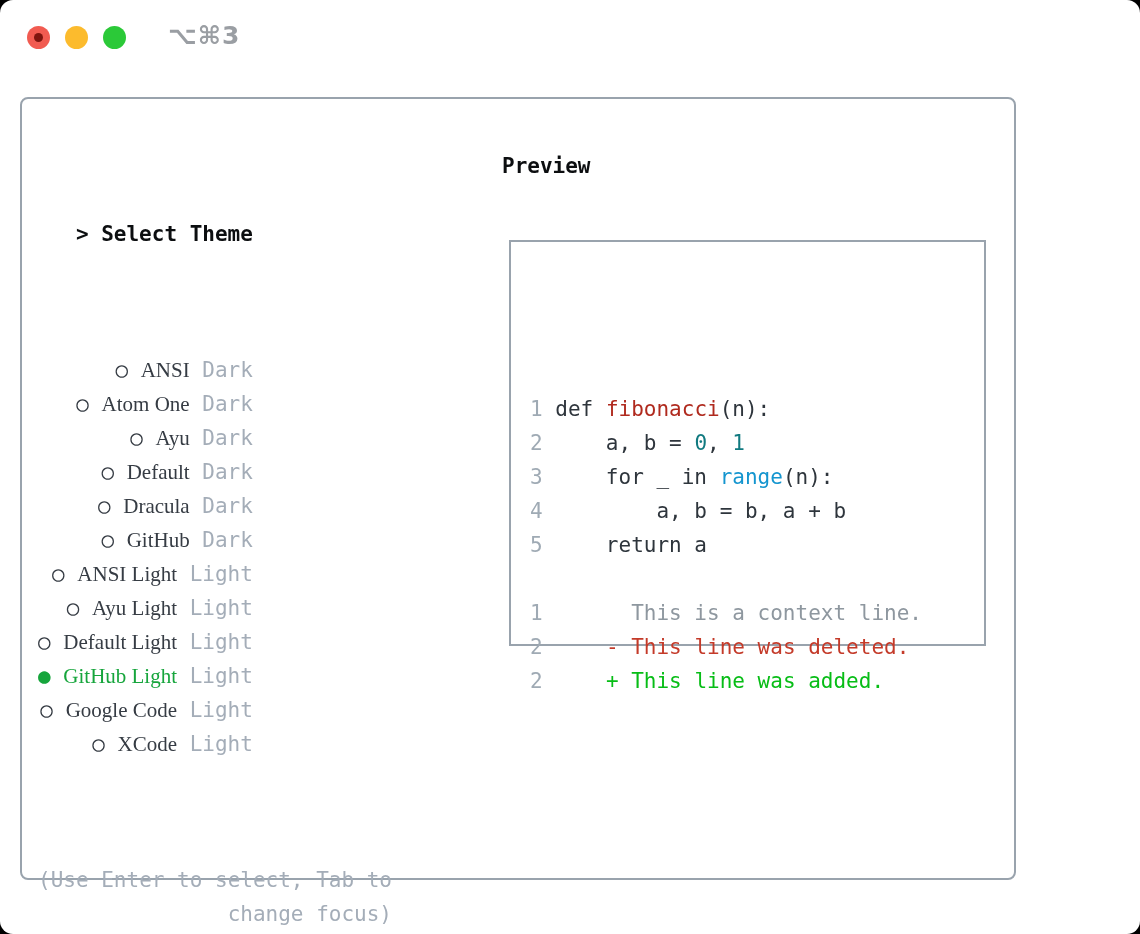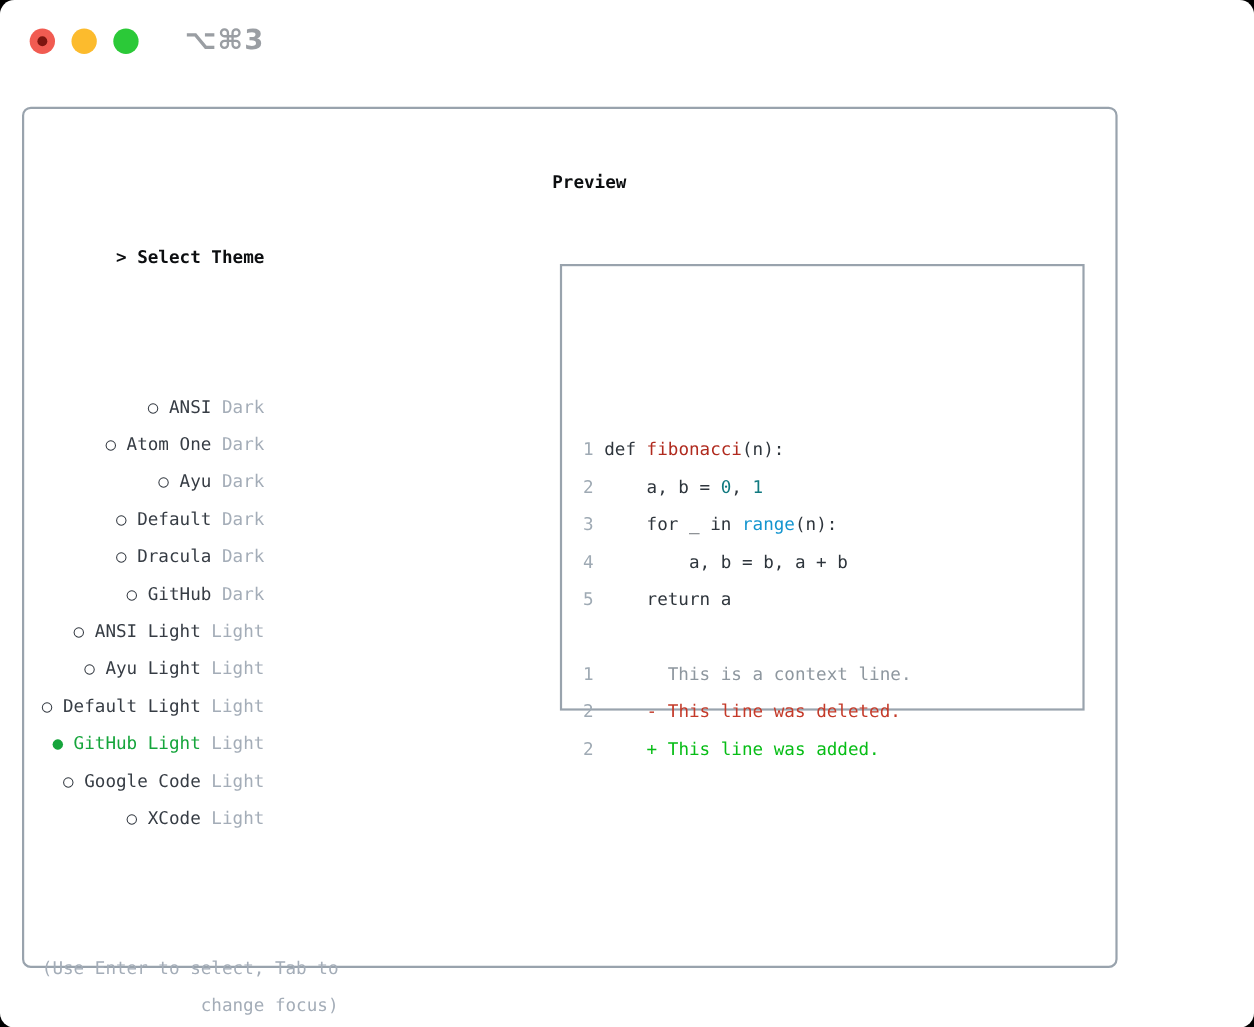--- a/index.html
+++ b/index.html
@@ -21,30 +21,30 @@
   .light.red::after{content:"";position:absolute;left:7px;top:7px;width:9px;height:9px;border-radius:50%;background:var(--traffic-red-dot);}
   .light.yellow{left:65px;background:var(--traffic-yellow);}
   .light.green{left:103px;background:var(--traffic-green);}
   .win-title{position:absolute;left:168px;top:37px;transform:translateY(-54%);
     font-family:"DejaVu Sans","Liberation Sans",sans-serif;font-size:25px;font-weight:bold;
     color:var(--title-gray);letter-spacing:1px;white-space:pre;}
   
   .panel{position:absolute;left:20px;top:97px;width:996px;height:783px;
     border:2px solid var(--panel-border);border-radius:8px;background:#fff;}
   .panel *{white-space:pre;}
-  .mono{font-size:16px;line-height:34px;}
+  .mono{font-size:21px;line-height:34px;}
   
   .theme-block{position:absolute;left:16px;top:50px;}
   .apply-block{position:absolute;left:16px;top:526px;}
   .help-block{position:absolute;left:16px;top:662px;color:var(--text-muted);}
   .hdr-row{font-weight:bold;color:var(--text-black);}
   .trow{height:34px;text-align:right;}
   .trow .marker{color:var(--text-dark);}
   .trow .marker.on{color:var(--sel-green);}
-  .trow .name{color:var(--text-dark);}
+  .trow .name{color:var(--text-dark);font-family:Liberation Serif, serif;}
   .trow .name.sel{color:var(--sel-green);}
   .trow .variant{color:var(--text-muted);}
   .apply-hdr{color:var(--text-black);}
   
   .preview-label{position:absolute;left:480px;top:50px;font-weight:bold;color:var(--text-black);}
   .preview-box{position:absolute;left:487px;top:102px;width:477px;height:406px;
     border:2px solid var(--panel-border);background:#fff;margin-top:39px;}
   .code-block{position:absolute;left:19px;top:48px;}
   .cline{height:34px;}
   .ln{color:var(--code-ln);}

